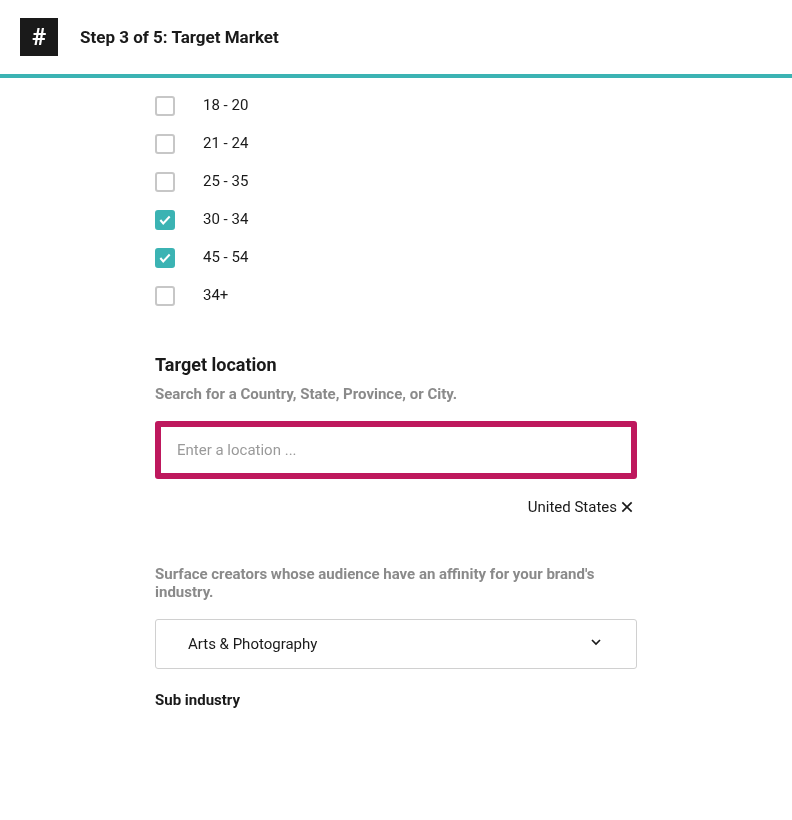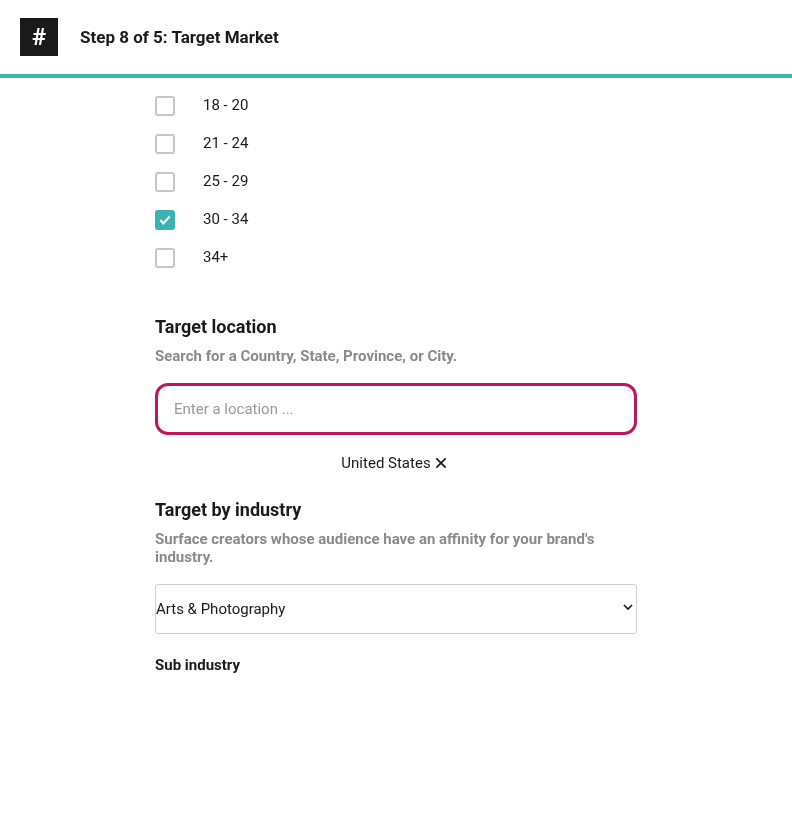--- a/index.html
+++ b/index.html
@@ -89,35 +89,35 @@
     }
     .section-subtitle {
       font-size: 15px;
       color: #8a8a8a;
       margin-bottom: 18px;
       font-weight: bold;
     }
     .text-input {
       width: 100%;
       padding: 14px 16px;
-      border: 3px solid #be185d;
-      border-radius: 13px;
+      border: 6px solid #be185d;
+      border-radius: 3px;
       font-size: 15px;
       color: #1a1a1a;
       font-family: inherit;
     }
     .text-input::placeholder {
       color: #9a9a9a;
     }
     .location-chip {
       display: flex;
       align-items: center;
-      justify-content: center;
+      justify-content: flex-end;
       margin-top: 18px;
-      margin-bottom: 26px;
+      margin-bottom: 48px;
     }
     .chip-label {
       font-size: 15px;
       color: #1a1a1a;
     }
     .chip-remove {
       cursor: pointer;
       display: flex;
       align-items: center;
       justify-content: center;
@@ -127,21 +127,21 @@
     .chip-remove svg {
       width: 16px;
       height: 16px;
     }
     .select-wrapper {
       position: relative;
       width: 100%;
     }
     .select-box {
       width: 100%;
-      padding: 14px 0;
+      padding: 14px 32px;
       border: 1px solid #d0d0d0;
       border-radius: 3px;
       font-size: 15px;
       color: #1a1a1a;
       background: #fff;
       display: flex;
       align-items: center;
       justify-content: space-between;
       cursor: pointer;
     }
@@ -160,48 +160,56 @@
       margin-bottom: 10px;
     }
   </style>
 </head>
 <body>
 
 <div class="header">
   <div class="logo">
     <span>#</span>
   </div>
-  <div class="step-title">Step 8 of 5: Target Market</div>
+  <div class="step-title">Step 3 of 5: Target Market</div>
 </div>
 
 <div class="divider"></div>
 
 <div class="content">
 
   <div class="checkbox-list">
 
   <div class="checkbox-item">
         <div class="checkbox-box"></div>
         <span class="checkbox-label">18 - 20</span>
       </div>
       <div class="checkbox-item">
         <div class="checkbox-box"></div>
         <span class="checkbox-label">21 - 24</span>
       </div>
       <div class="checkbox-item">
         <div class="checkbox-box"></div>
-        <span class="checkbox-label">25 - 29</span>
+        <span class="checkbox-label">25 - 35</span>
       </div>
       <div class="checkbox-item">
         <div class="checkbox-box checked">
           <svg viewBox="0 0 24 24" fill="none" stroke="#fff" stroke-width="3.5">
             <polyline points="4 12 9 18 20 6"></polyline>
           </svg>
         </div>
         <span class="checkbox-label">30 - 34</span>
+      </div>
+      <div class="checkbox-item">
+        <div class="checkbox-box checked">
+          <svg viewBox="0 0 24 24" fill="none" stroke="#fff" stroke-width="3.5">
+            <polyline points="4 12 9 18 20 6"></polyline>
+          </svg>
+        </div>
+        <span class="checkbox-label">45 - 54</span>
       </div>
       <div class="checkbox-item">
         <div class="checkbox-box"></div>
         <span class="checkbox-label">34+</span>
       </div>
     </div>
 
   <div class="location-section">
     <div class="section-title">Target location</div>
     <div class="section-subtitle">Search for a Country, State, Province, or City.</div>
@@ -211,21 +219,20 @@
       <span class="chip-remove">
         <svg viewBox="0 0 24 24" fill="none" stroke="#1a1a1a" stroke-width="2.5">
           <line x1="5" y1="5" x2="19" y2="19"></line>
           <line x1="19" y1="5" x2="5" y2="19"></line>
         </svg>
       </span>
     </div>
   </div>
 
   <div class="industry-section">
-    <div class="section-title">Target by industry</div>
     <div class="section-subtitle">Surface creators whose audience have an affinity for your brand's industry.</div>
     <div class="select-wrapper">
       <div class="select-box">
         <span>Arts &amp; Photography</span>
         <span class="select-chevron">
           <svg viewBox="0 0 24 24" fill="none" stroke="#1a1a1a" stroke-width="2.5">
             <polyline points="6 9 12 15 18 9"></polyline>
           </svg>
         </span>
       </div>

